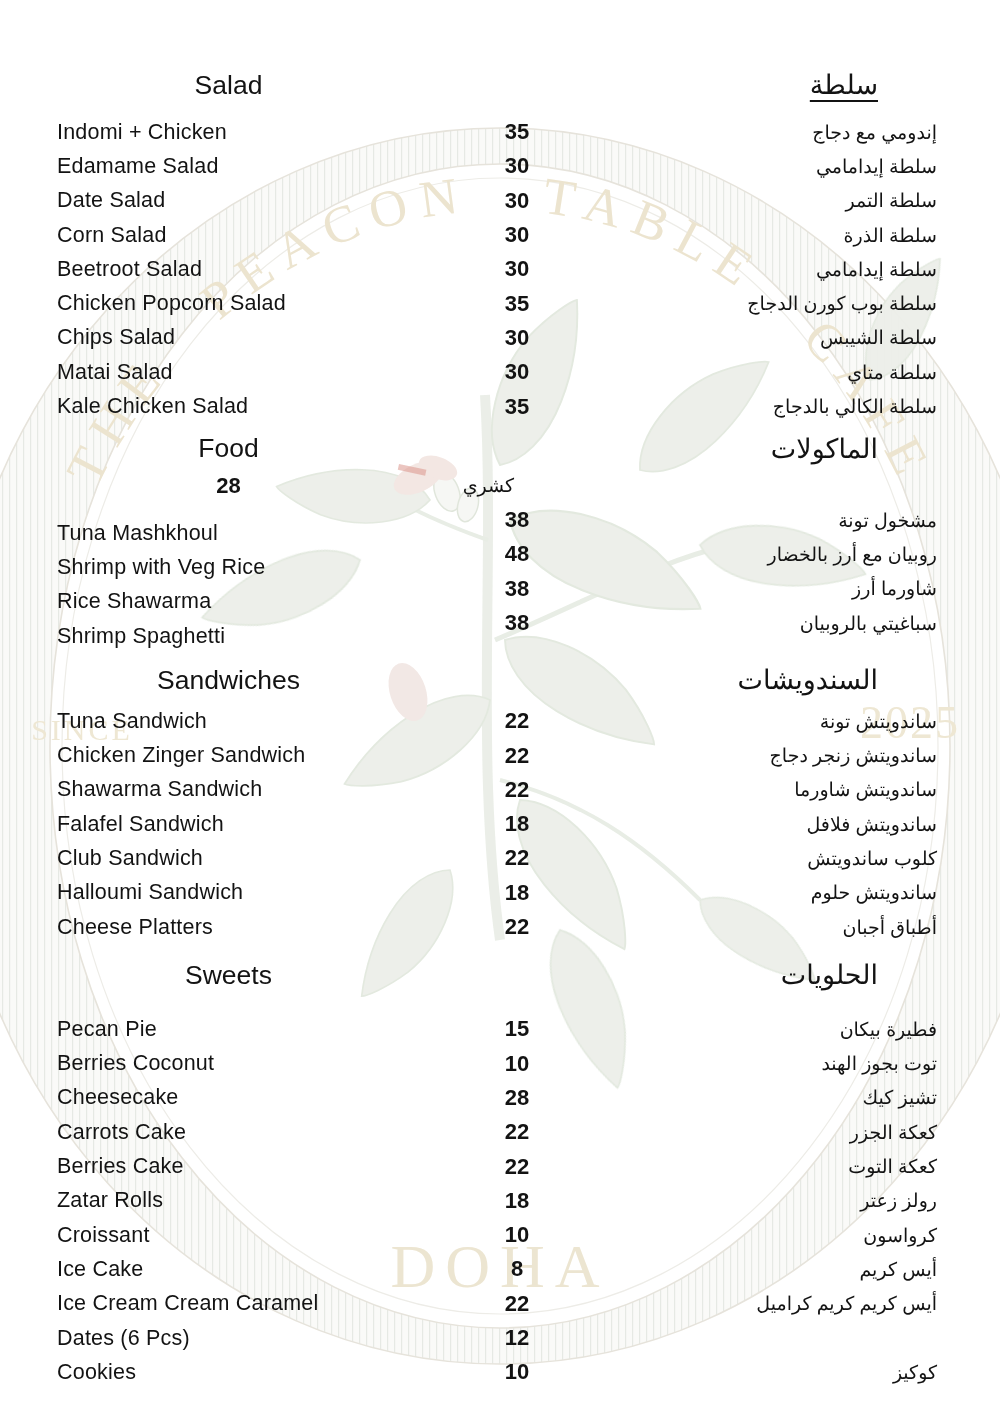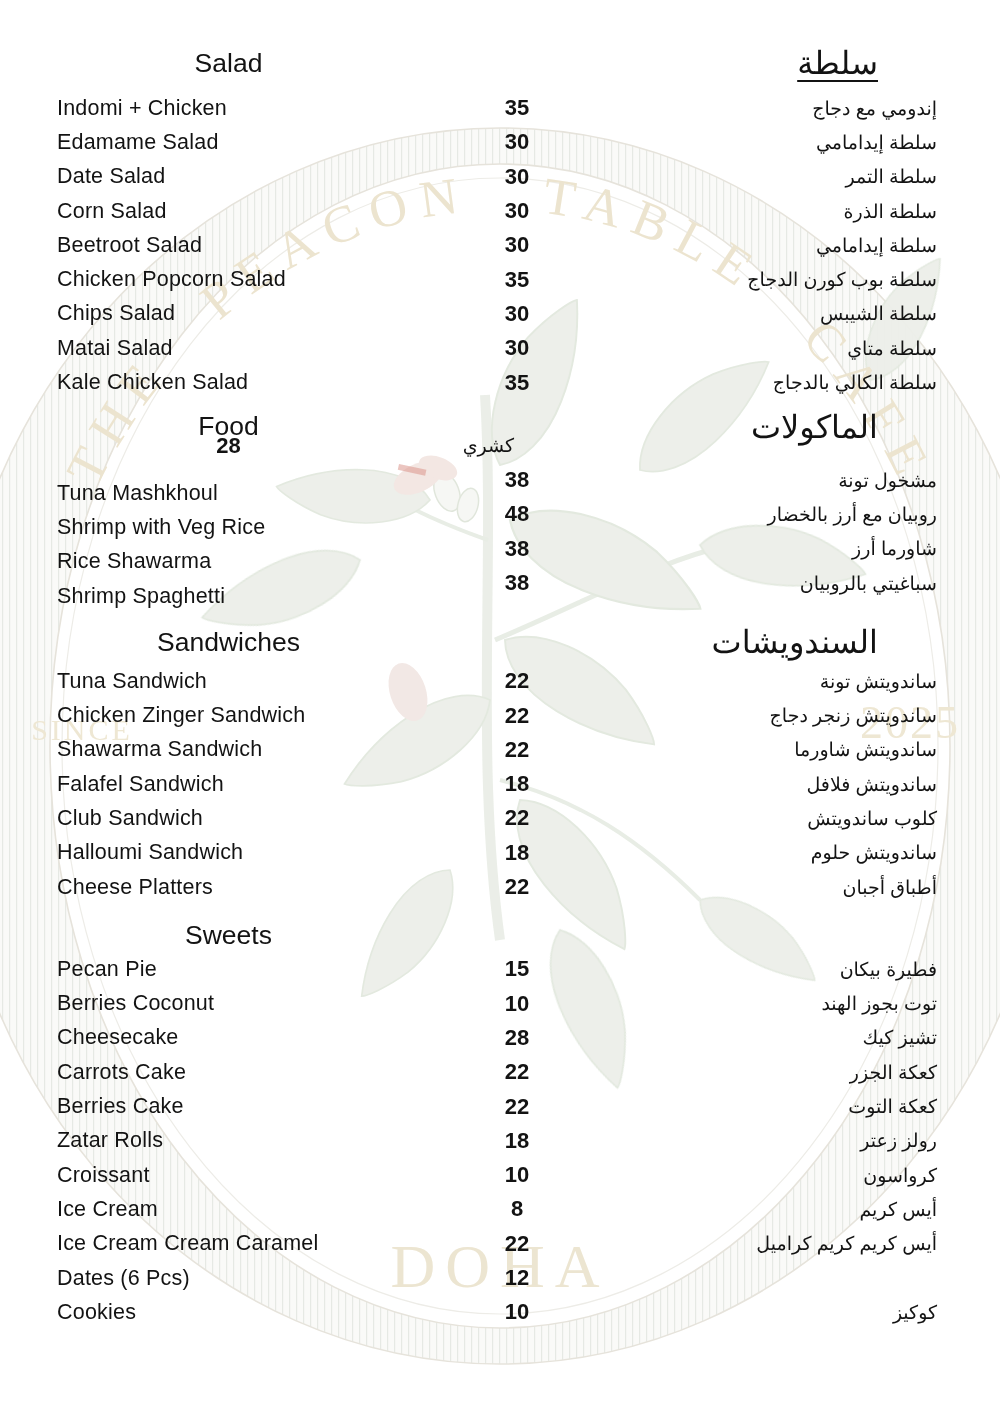--- a/index.html
+++ b/index.html
@@ -1,41 +1,41 @@
 <!DOCTYPE html>
 <html><head>
 <meta charset="utf-8">
 <style>
   html,body{margin:0;padding:0;background:#ffffff;}
   .page{
     position:relative;width:1000px;height:1414px;background:#ffffff;
     overflow:hidden;font-family:"Liberation Sans",sans-serif;color:#131313;
   }
   svg.wm{position:absolute;left:0;top:0;z-index:0;}
-  .menu{position:relative;z-index:1;padding-top:44px;}
+  .menu{position:relative;z-index:1;padding-top:68px;}
   .hdr,.row{display:grid;grid-template-columns:457px 120px 1fr;align-items:center;}
   .row{height:34.3px;}
   .hdr{height:34px;}
   .en{padding-left:57px;font-size:21.5px;letter-spacing:.2px;white-space:nowrap;}
   .price{text-align:center;font-weight:700;font-size:22px;}
   .ar{
     text-align:right;padding-right:63px;direction:rtl;
     font-family:Liberation Sans, sans-serif;font-size:19px;white-space:nowrap;
   }
   .hdr .en-t{text-align:center;font-size:26.5px;padding-left:0;}
   .hdr .ar-t{
     grid-column:3;text-align:right;padding-right:122px;direction:rtl;
-    font-family:Liberation Sans, sans-serif;font-size:32px;
+    font-family:Liberation Sans, sans-serif;font-size:27px;
   }
   .hdr .ar-t.u{text-decoration:underline;text-underline-offset:6px;text-decoration-thickness:1.5px;}
   .sec-salad .hdr{margin-bottom:13px;}
-  .sec-food .hdr{margin-top:8px;margin-bottom:0;}
+  .sec-food .hdr{margin-top:8px;margin-bottom:16px;}
   .sec-food .price,.sec-food .ar{transform:translateY(-13px);}
   .sec-sandwiches .hdr{margin-top:10px;margin-bottom:7px;}
-  .sec-sweets .hdr{margin-top:14px;}
+  .sec-sweets .hdr{margin-top:14px;margin-bottom:20px;}
 </style>
 </head>
 <body>
 
 <div class="page">
 
   <svg class="wm" width="1000" height="1414" viewBox="0 0 1000 1414" aria-hidden="true">
     <defs>
       <pattern id="stripes" width="7" height="12" patternUnits="userSpaceOnUse">
         <rect width="7" height="12" fill="#f4f4f0"></rect>
@@ -216,20 +216,21 @@
         <div class="row">
           <div class="en">Cheese Platters</div>
           <div class="price">22</div>
           <div class="ar">أطباق أجبان</div>
         </div>
       </div>
       <div class="section sec-sweets">
         <div class="hdr">
           <div class="en-t">Sweets</div>
           <div></div>
+          <div class="ar-t">الحلويات</div>
         </div>
         <div class="row">
           <div class="en">Pecan Pie</div>
           <div class="price">15</div>
           <div class="ar">فطيرة بيكان</div>
         </div>
         <div class="row">
           <div class="en">Berries Coconut</div>
           <div class="price">10</div>
           <div class="ar">توت بجوز الهند</div>
@@ -253,21 +254,21 @@
           <div class="en">Zatar Rolls</div>
           <div class="price">18</div>
           <div class="ar">رولز زعتر</div>
         </div>
         <div class="row">
           <div class="en">Croissant</div>
           <div class="price">10</div>
           <div class="ar">كرواسون</div>
         </div>
         <div class="row">
-          <div class="en">Ice Cream</div>
+          <div class="en">Ice Cake</div>
           <div class="price">8</div>
           <div class="ar">أيس كريم</div>
         </div>
         <div class="row">
           <div class="en">Ice Cream Cream Caramel</div>
           <div class="price">22</div>
           <div class="ar">أيس كريم كريم كراميل</div>
         </div>
         <div class="row">
           <div class="en">Dates (6 Pcs)</div>

